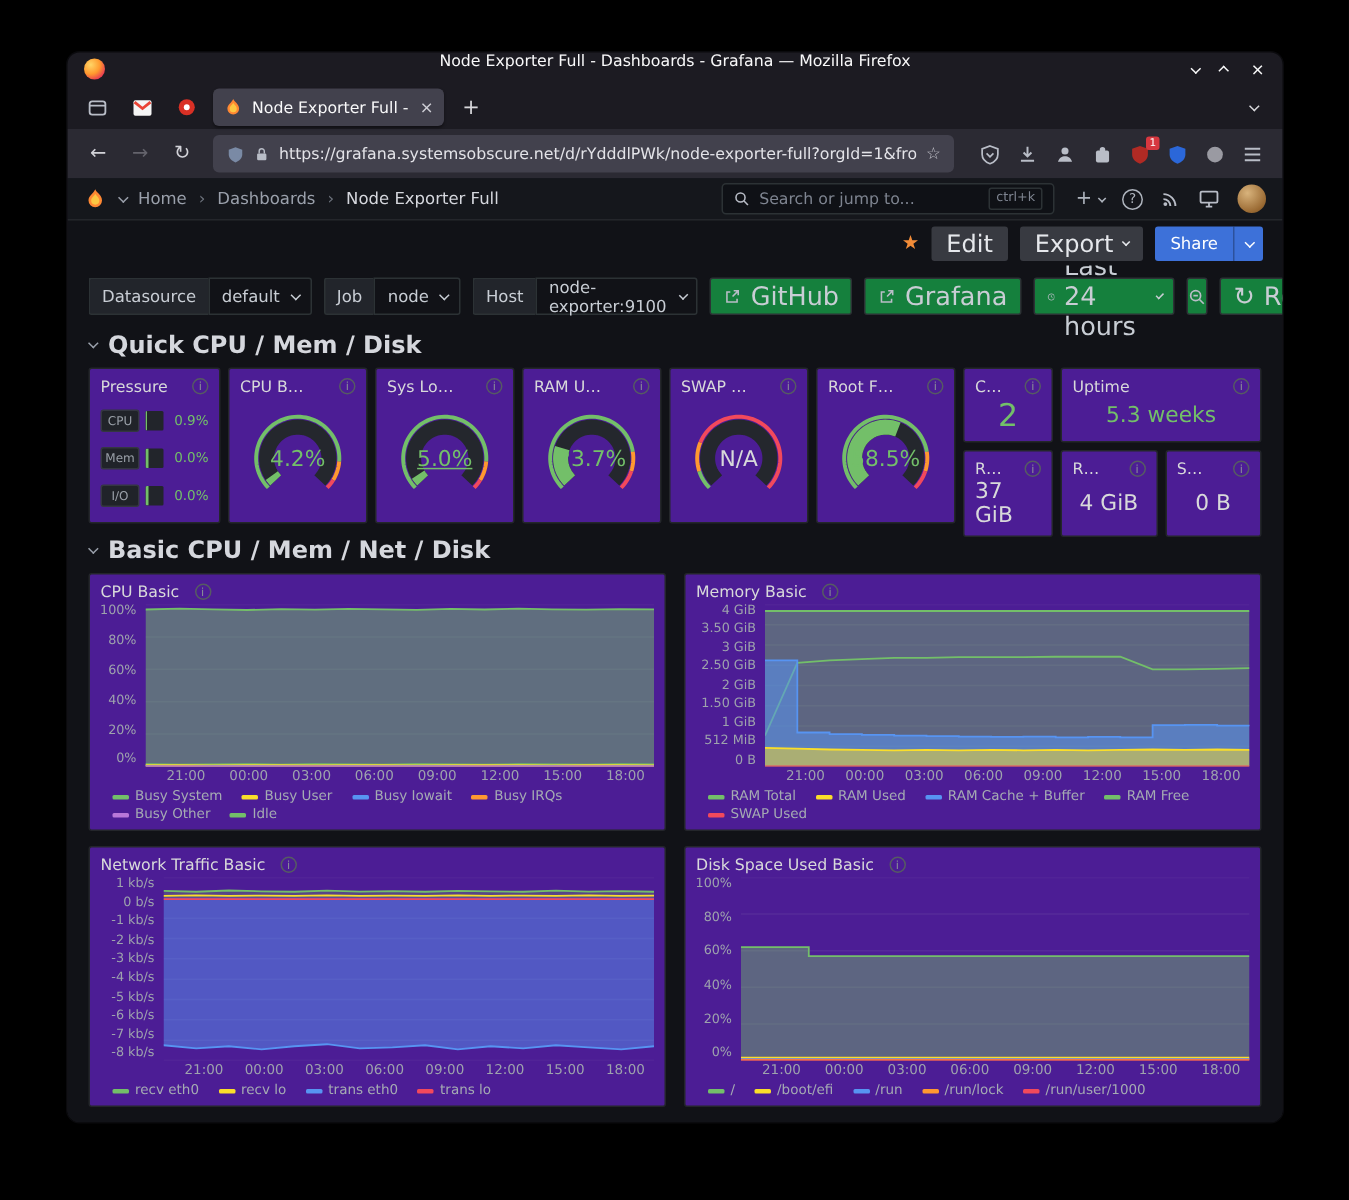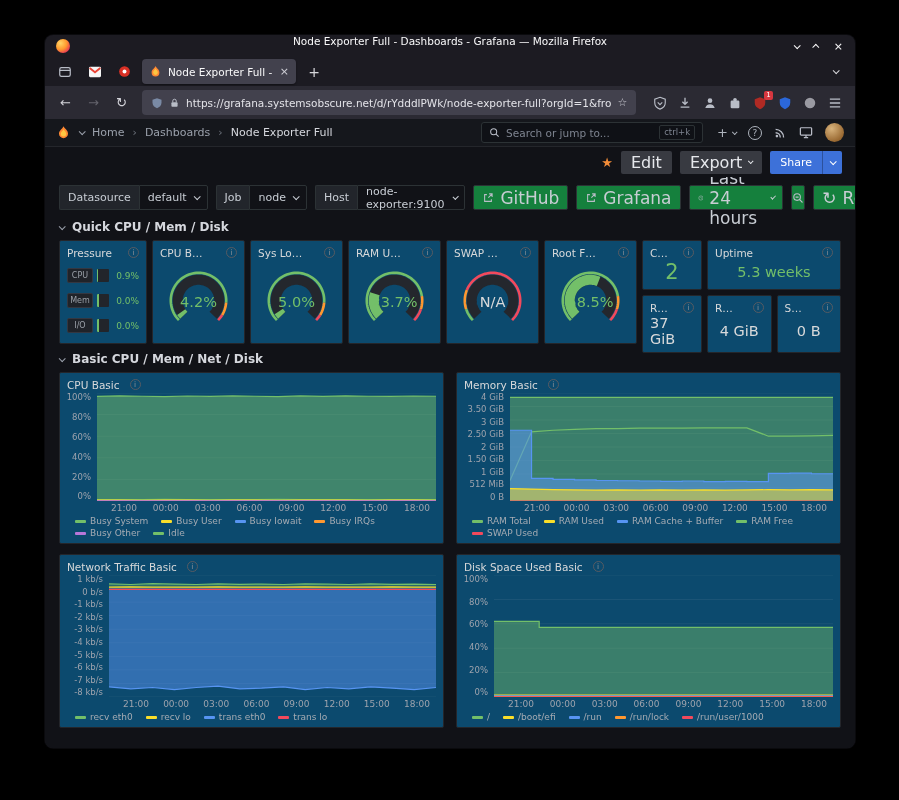--- a/index.html
+++ b/index.html
@@ -51,24 +51,24 @@
 .g-content{flex:1;padding:6px 14px 0;overflow:hidden}
 .controls-row{display:flex;align-items:center;gap:8px;margin:2px 0 10px}
 .var{display:flex;font-size:11px;height:25px}
 .var-label{display:flex;align-items:center;padding:0 8px;background:#22252b;border:1px solid #2c3235;border-right:none;border-radius:2px 0 0 2px;color:#c8cdd4}
 .var-value{display:flex;align-items:center;gap:7px;padding:0 8px;background:#111217;border:1px solid #2c3235;border-radius:0 2px 2px 0;color:#c8cdd4}
 .chip{height:25px;display:flex;align-items:center;gap:6px;padding:0 8px;border:1px solid #2c3235;border-radius:2px;background:#15803d;color:#c8cdd4;font-size:17px}
 .chip.sq{width:26px;justify-content:center;padding:0}
 .group{display:flex}
 .group .chip:first-child{border-radius:2px 0 0 2px}
 .group .chip:last-child{border-radius:0 2px 2px 0;border-left:none}
-.section-h{display:flex;align-items:center;gap:8px;color:#d5d7dd;font-size:12px;font-weight:bold;margin:4px 0 6px}
+.section-h{display:flex;align-items:center;gap:8px;color:#d5d7dd;font-size:16px;font-weight:bold;margin:4px 0 6px}
 .section-h .chev{color:#9aa0ab}
 
-.panel{background:#0c4a6e;border:1px solid #24262b;border-radius:2px;padding:4px 7px 5px;display:flex;flex-direction:column;min-width:0}
+.panel{background:#4c1d95;border:1px solid #24262b;border-radius:2px;padding:4px 7px 5px;display:flex;flex-direction:column;min-width:0}
 .panel-h{display:flex;align-items:center;gap:5px;min-height:15px}
 .p-title{font-size:10.5px;color:#d8d9da;white-space:nowrap;overflow:hidden}
 .ibadge{width:11px;height:11px;border:1px solid #565b63;border-radius:50%;color:#8a9097;font-size:7.5px;line-height:9px;text-align:center;flex:0 0 auto;margin-left:auto}
 .ibadge::after{content:"i"}
 .panel-h.inline .ibadge{margin-left:5px}
 .quick-row{display:flex;gap:5px;height:104px;margin-bottom:8px}
 .pressure{width:88px}
 .p-row{display:flex;align-items:center;gap:4px;height:19px;margin-top:6px}
 .p-label{min-width:26px;height:15px;border:1px solid #343741;background:#202329;color:#9aa0a8;font-size:8px;line-height:13px;text-align:center;border-radius:2px}
 .p-track{flex:1;height:13px;background:#22252b;border-radius:1px;position:relative;overflow:hidden}
@@ -377,21 +377,21 @@
                 <span class="ibadge"></span>
               </div>
           <div class="gauge-body">
                 <svg viewBox="0 0 100 88" preserveAspectRatio="xMidYMid meet">
                   <path d="M30.91 65.09 L29.63 63.72 L28.45 62.27 L27.38 60.74 L26.41 59.14 L25.56 57.47 L24.82 55.75 L24.21 53.99 L23.72 52.18 L23.35 50.35 L23.12 48.49 L23.01 46.62 L23.03 44.75 L23.18 42.89 L23.46 41.04 L23.87 39.21 L24.40 37.42 L25.06 35.67 L25.83 33.97 L26.72 32.32 L27.73 30.74 L28.84 29.24 L30.05 27.81 L31.35 26.47 L32.75 25.23 L34.23 24.08 L35.79 23.04 L37.41 22.12 L39.09 21.30 L40.83 20.60 L42.61 20.03 L44.43 19.58 L46.27 19.26 L48.13 19.06 L50.00 19.00 L51.87 19.06 L53.73 19.26 L55.57 19.58 L57.39 20.03 L59.17 20.60 L60.91 21.30 L62.59 22.12 L64.21 23.04 L65.77 24.08 L67.25 25.23 L68.65 26.47 L69.95 27.81 L71.16 29.24 L72.27 30.74 L73.28 32.32 L74.17 33.97 L74.94 35.67 L75.60 37.42 L76.13 39.21 L76.54 41.04 L76.82 42.89 L76.97 44.75 L76.99 46.62 L76.88 48.49 L76.65 50.35 L76.28 52.18 L75.79 53.99 L75.18 55.75 L74.44 57.47 L73.59 59.14 L72.62 60.74 L71.55 62.27 L70.37 63.72 L69.09 65.09" stroke="#24272d" stroke-width="13" fill="none"></path>
                   <path d="M24.54 71.46 L22.85 69.64 L21.28 67.71 L19.85 65.68 L18.57 63.55 L17.43 61.34 L16.45 59.05 L15.63 56.71 L14.97 54.31 L14.48 51.87 L14.16 49.41 L14.01 46.93 L14.03 44.44 L14.23 41.96 L14.59 39.50 L15.12 37.08 L15.82 34.69 L16.68 32.36 L17.71 30.09 L18.88 27.90 L20.20 25.80 L21.67 23.79 L23.27 21.89 L25.00 20.10 L26.84 18.44 L28.80 16.90 L30.86 15.51 L33.01 14.26 L35.24 13.17 L37.54 12.23 L39.90 11.45 L42.31 10.83 L44.75 10.38 L47.22 10.11 L49.71 10.00 L52.19 10.07 L54.67 10.30 L57.12 10.71 L59.54 11.29 L61.91 12.03 L64.23 12.93 L66.47 13.99 L68.64 15.20 L70.72 16.56 L72.71 18.06 L74.58 19.70 L76.34 21.46 L77.97 23.33 L79.46 25.32 L80.82 27.40 L82.03 29.57 L83.09 31.82 L83.99 34.14 L84.73 36.51 L85.30 38.93 L85.70 41.38 L85.94 43.86 L86.00 46.34 L85.89 48.82" stroke="#73bf69" stroke-width="3.4" fill="none"></path>
                   <path d="M85.89 48.82 L85.62 51.23 L85.19 53.62 L84.59 55.97 L83.84 58.27 L82.94 60.52 L81.89 62.70 L80.70 64.81" stroke="#ff9830" stroke-width="3.4" fill="none"></path>
                   <path d="M80.70 64.81 L79.53 66.58 L78.27 68.29 L76.91 69.91 L75.46 71.46" stroke="#f2495c" stroke-width="3.4" fill="none"></path>
                   <path d="M30.91 65.09 L29.82 63.93 L28.80 62.72 L27.85 61.44 L26.98 60.11" stroke="#73bf69" stroke-width="13" fill="none"></path>
                 </svg>
-          <div class="gauge-val" style="color: rgb(115, 191, 105);">5.0%</div>
+          <div class="gauge-val" style="color: rgb(115, 191, 105); text-decoration: underline;">5.0%</div>
               </div>
         </div>
         <div class="panel gpanel">
           <div class="panel-h">
                 <span class="p-title">RAM U…</span>
                 <span class="ibadge"></span>
               </div>
           <div class="gauge-body">
                 <svg viewBox="0 0 100 88" preserveAspectRatio="xMidYMid meet">
                   <path d="M30.91 65.09 L29.63 63.72 L28.45 62.27 L27.38 60.74 L26.41 59.14 L25.56 57.47 L24.82 55.75 L24.21 53.99 L23.72 52.18 L23.35 50.35 L23.12 48.49 L23.01 46.62 L23.03 44.75 L23.18 42.89 L23.46 41.04 L23.87 39.21 L24.40 37.42 L25.06 35.67 L25.83 33.97 L26.72 32.32 L27.73 30.74 L28.84 29.24 L30.05 27.81 L31.35 26.47 L32.75 25.23 L34.23 24.08 L35.79 23.04 L37.41 22.12 L39.09 21.30 L40.83 20.60 L42.61 20.03 L44.43 19.58 L46.27 19.26 L48.13 19.06 L50.00 19.00 L51.87 19.06 L53.73 19.26 L55.57 19.58 L57.39 20.03 L59.17 20.60 L60.91 21.30 L62.59 22.12 L64.21 23.04 L65.77 24.08 L67.25 25.23 L68.65 26.47 L69.95 27.81 L71.16 29.24 L72.27 30.74 L73.28 32.32 L74.17 33.97 L74.94 35.67 L75.60 37.42 L76.13 39.21 L76.54 41.04 L76.82 42.89 L76.97 44.75 L76.99 46.62 L76.88 48.49 L76.65 50.35 L76.28 52.18 L75.79 53.99 L75.18 55.75 L74.44 57.47 L73.59 59.14 L72.62 60.74 L71.55 62.27 L70.37 63.72 L69.09 65.09" stroke="#24272d" stroke-width="13" fill="none"></path>

